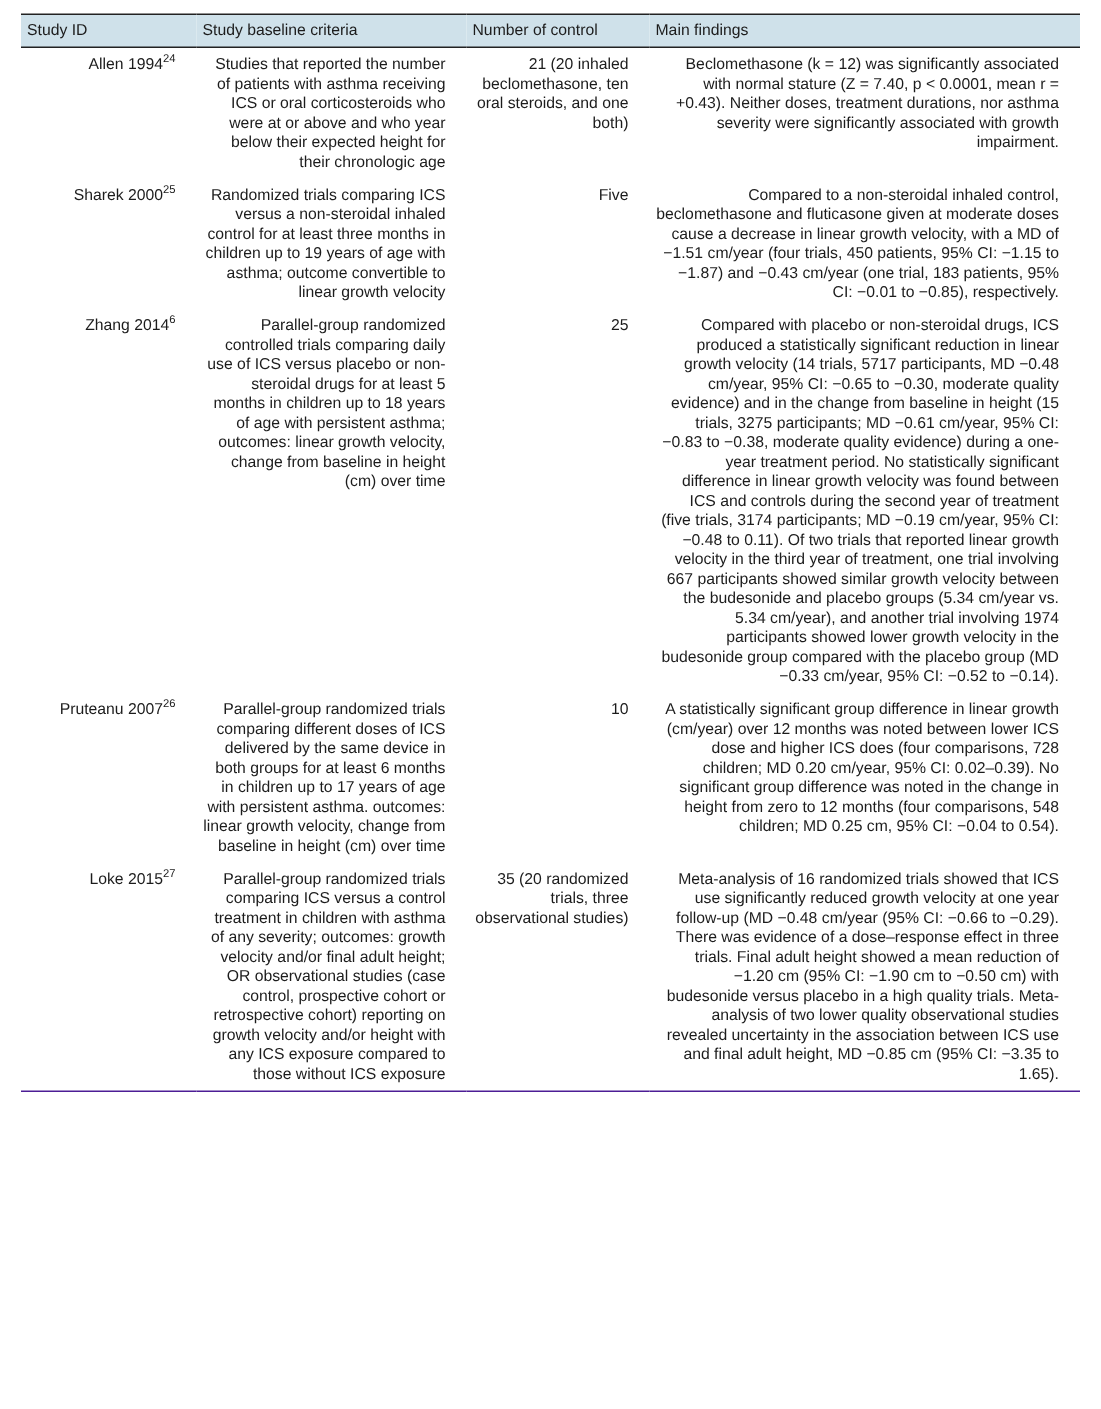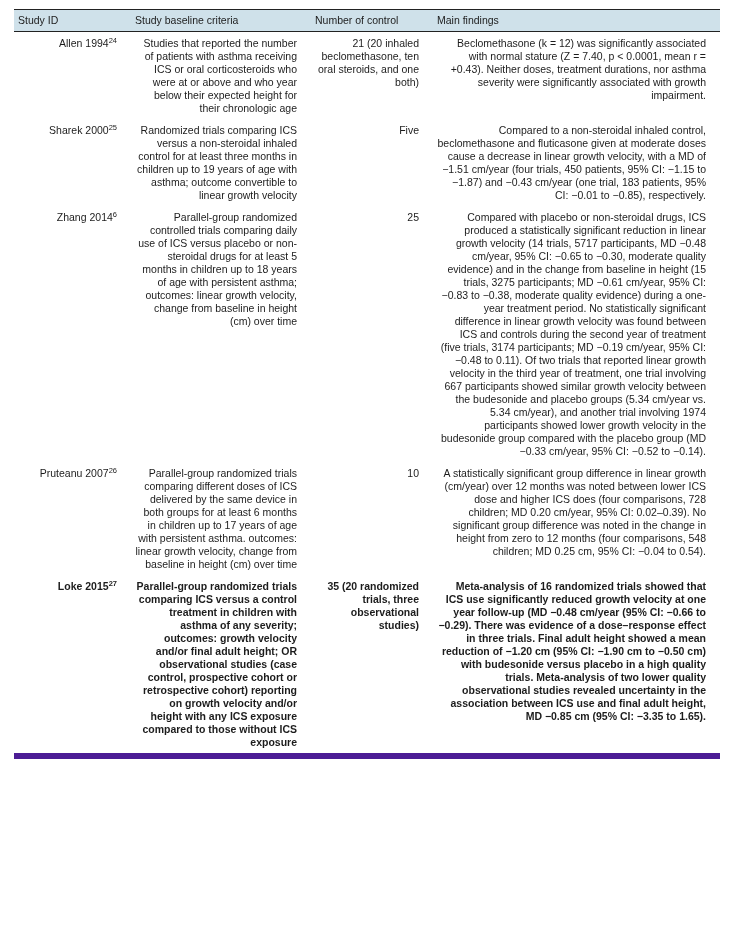--- a/index.html
+++ b/index.html
@@ -20,21 +20,21 @@
   thead th{
     background:#cfe1ea;
     font-weight:400;text-align:left;vertical-align:top;
     padding:4px 12px 4px 4px;
     border-top:1px solid #222;border-bottom:1px solid #222;
   }
   tbody td{
     vertical-align:top;text-align:right;
     padding:5px 14px 4px 4px;
   }
-  tbody tr:last-child td{border-bottom:6px solid #4c1d95;font-weight:bold;}
+  tbody tr:last-child td{border-bottom:1px solid #4c1d95;}
   sup.ref{font-size:7.5px;line-height:0;vertical-align:super;}
   .study-name{white-space:nowrap;}
 </style>
 </head>
 <body>
 
 <div class="page">
   <table class="review-table">
     <colgroup>
       <col class="c-study">

